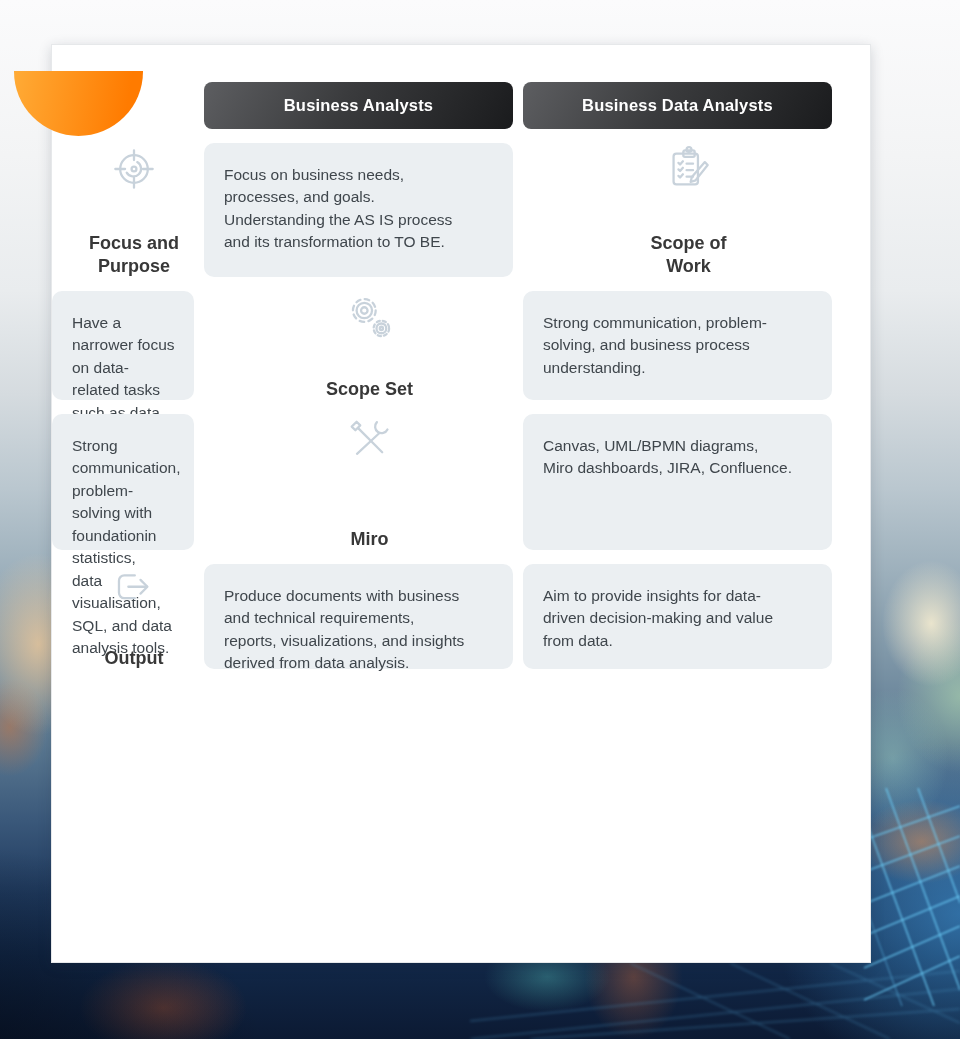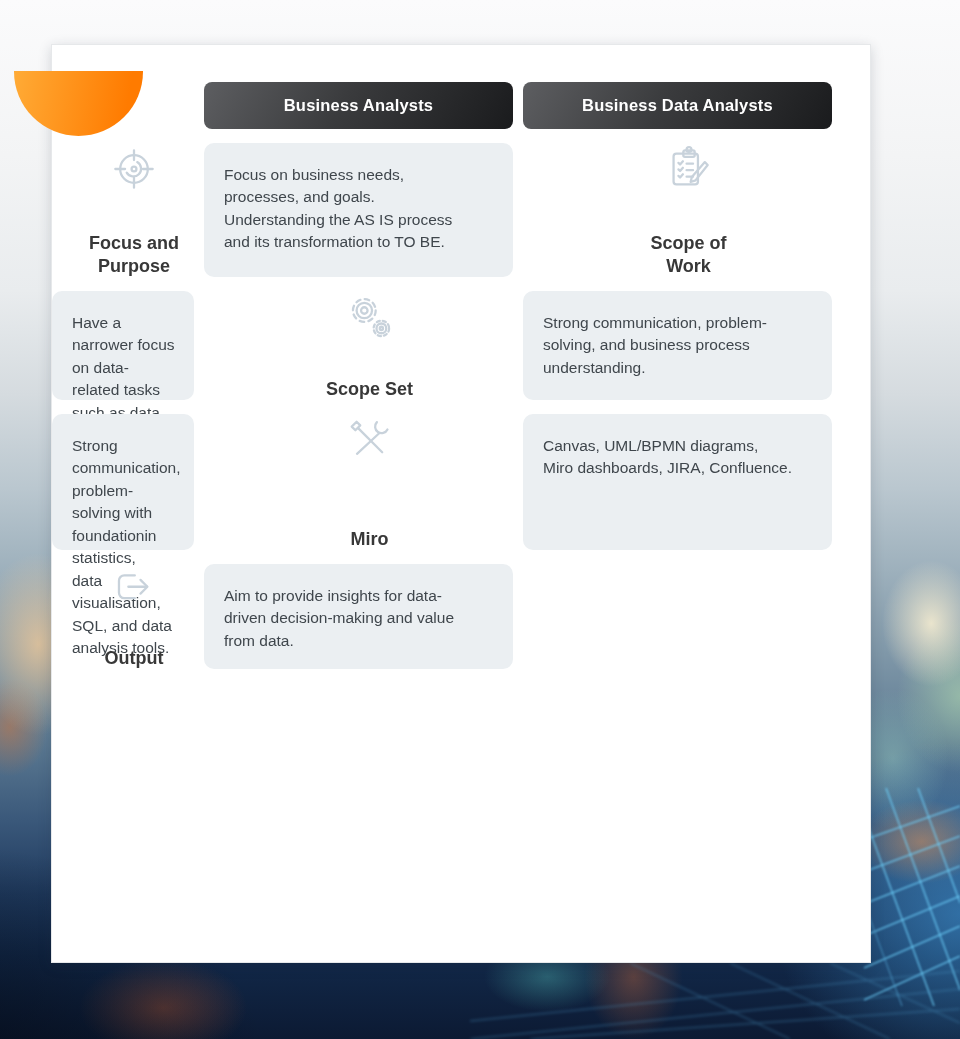--- a/index.html
+++ b/index.html
@@ -158,20 +158,24 @@
 Miro dashboards, JIRA, Confluence.</div>
 
       <div class="label-cell">
         <svg class="icon" viewBox="0 0 64 64">
           <path d="M33 14H20a6.5 6.5 0 0 0-6.5 6.5v15A6.5 6.5 0 0 0 20 42h13"></path>
           <path d="M25 28h23"></path>
           <path d="M40 19.5L48.5 28 40 36.5"></path>
         </svg>
         <div class="label-text">Output</div>
       </div>
+      <div class="cell">Produce documents with business
+and technical requirements,
+reports, visualizations, and insights
+derived from data analysis.</div>
 
       <div class="cell">Aim to provide insights for data-
 driven decision-making and value
 from data.</div>
 
     </div>
   </div>
 
   <div class="orange-accent"></div>
 </div>

